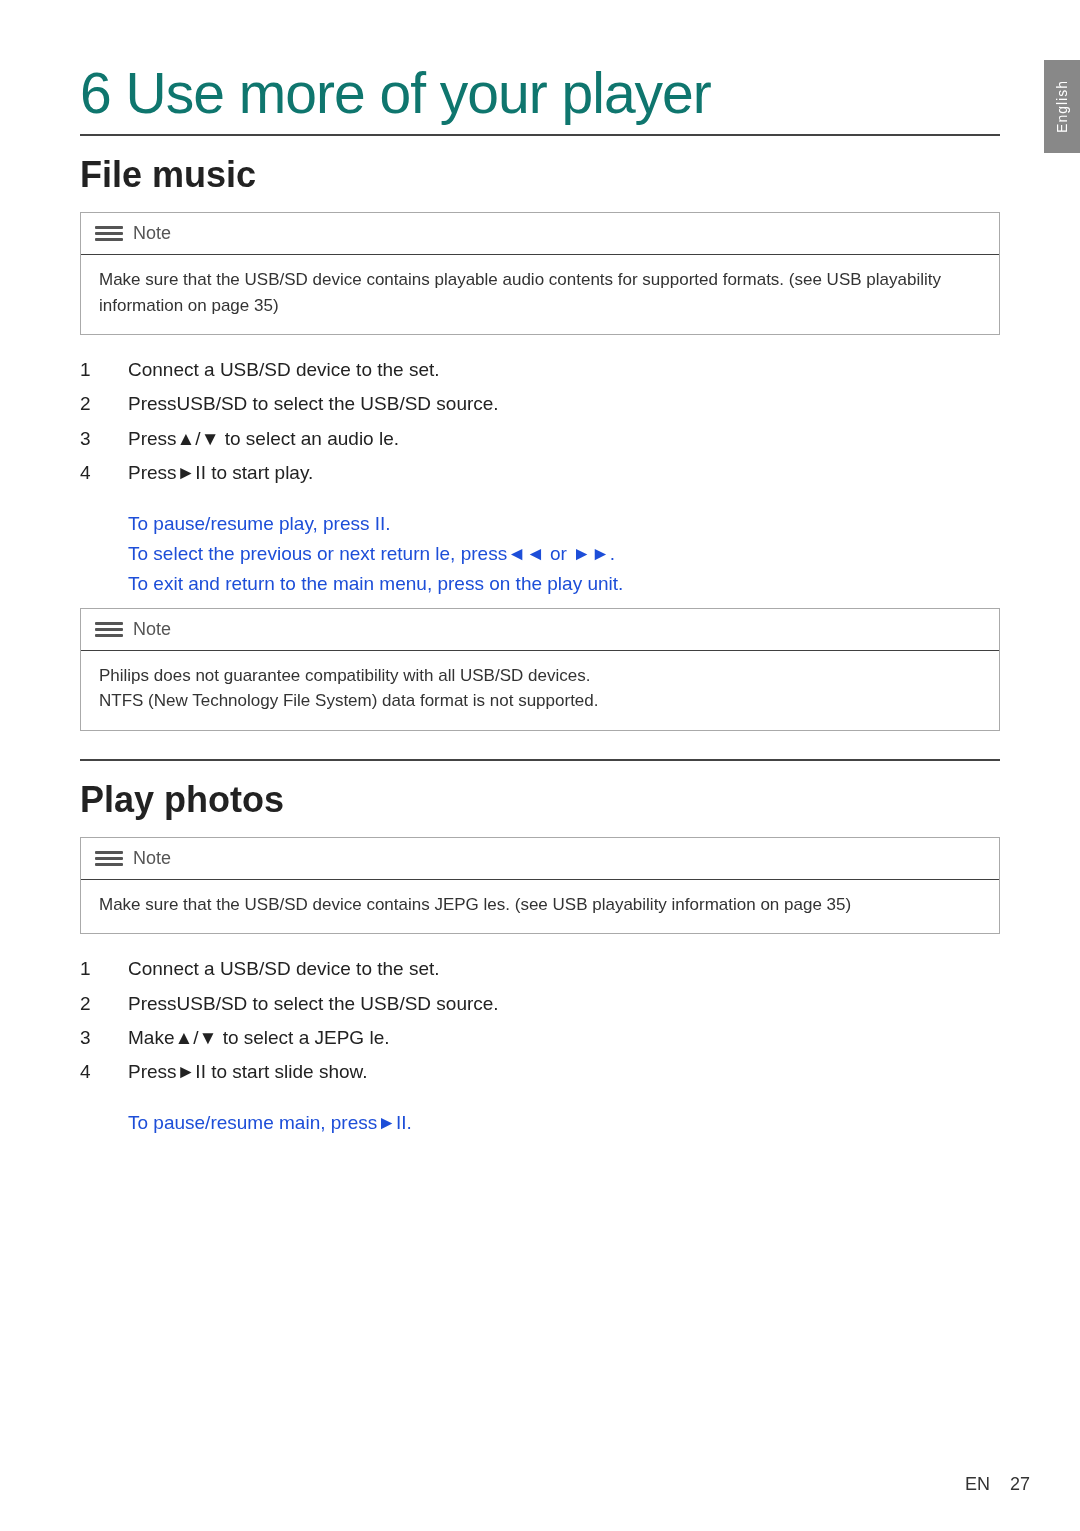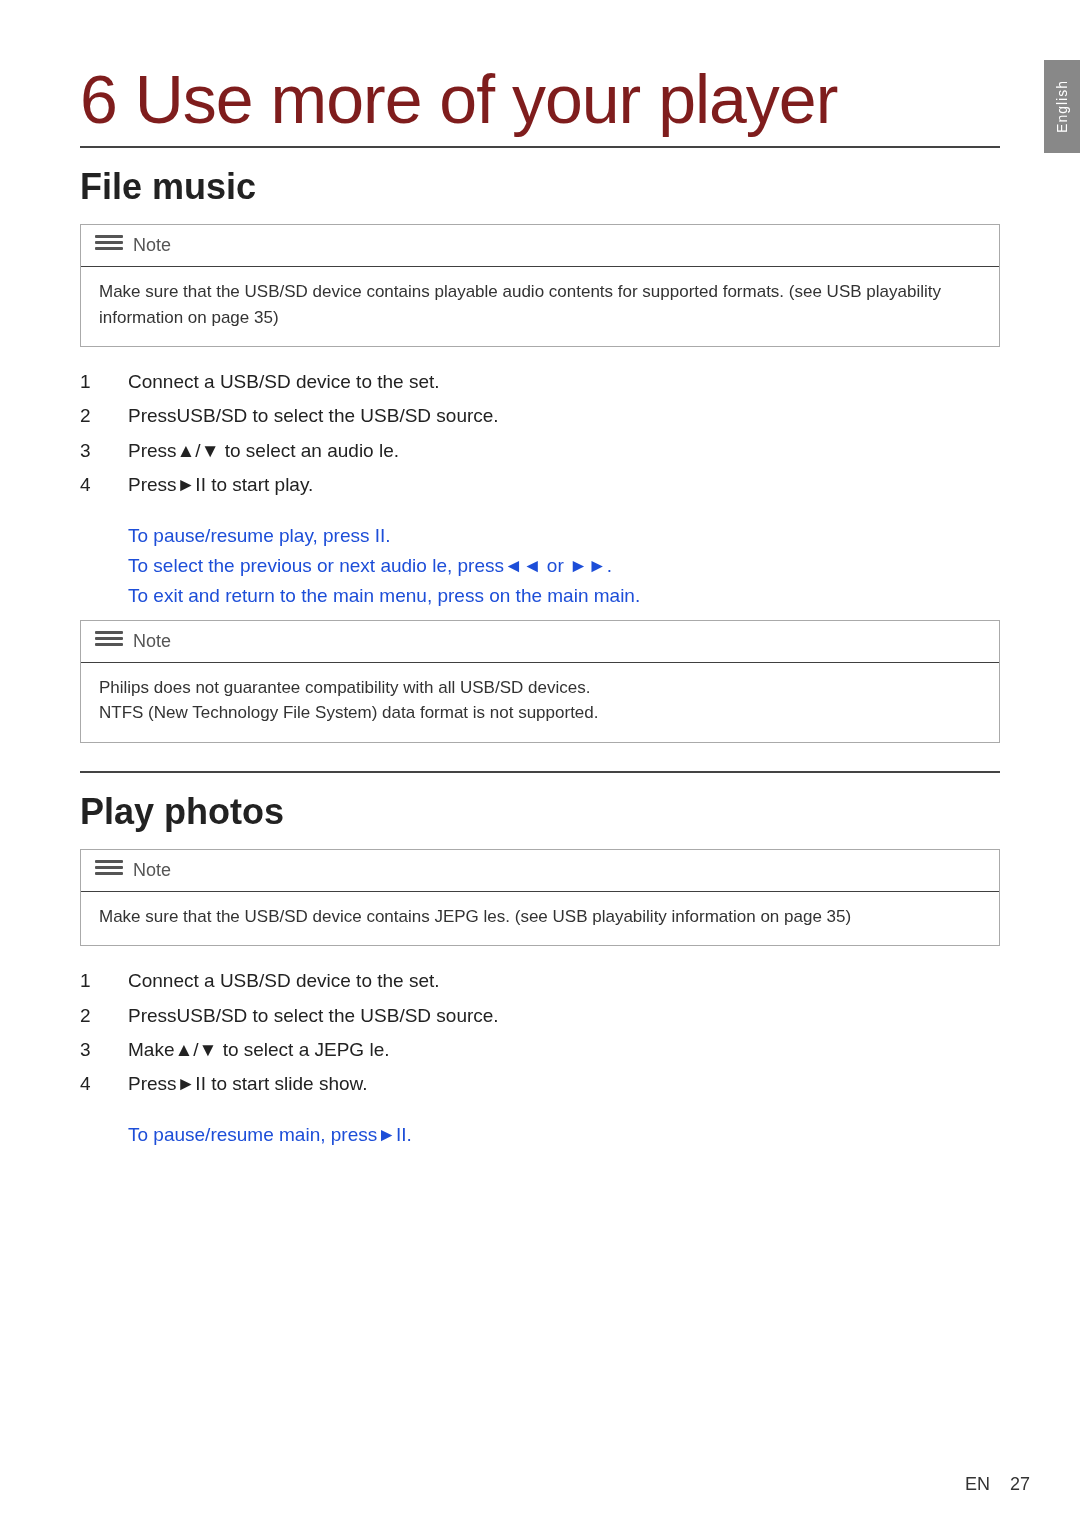--- a/index.html
+++ b/index.html
@@ -42,23 +42,23 @@
       color: #ffffff;
       font-size: 14px;
       writing-mode: vertical-rl;
       text-orientation: mixed;
       transform: rotate(180deg);
       letter-spacing: 1px;
     }
 
     
     .chapter-title {
-      font-size: 68px;
+      font-size: 57px;
       font-weight: normal;
-      color: #7f1d1d;
+      color: #0f766e;
       margin-bottom: 8px;
       margin-top: 20px;
       letter-spacing: -1px;
     }
 
     .section-divider {
       border: none;
       border-top: 2px solid #444444;
       margin: 0 0 18px 0;
     }
@@ -72,21 +72,21 @@
 
     
     .note-box {
       border: 1.5px solid #aaaaaa;
       margin-bottom: 20px;
       background: #ffffff;
     }
 
     .note-header {
       display: flex;
-      align-items: flex-start;
+      align-items: center;
       padding: 10px 14px;
       background: #ffffff;
       gap: 10px;
     }
 
     .note-icon {
       display: flex;
       flex-direction: column;
       gap: 3px;
       width: 28px;
@@ -218,22 +218,22 @@
       <span class="content">Press▲/▼ to select an audio le.</span>
     </li>
     <li>
       <span class="num">4</span>
       <span class="content">Press►II to start play.</span>
     </li>
   </ol>
 
   <ul class="sub-items">
     <li>To pause/resume play, press II.</li>
-    <li>To select the previous or next audio le, press◄◄ or ►►.</li>
-    <li>To exit and return to the main menu, press on the main main.</li>
+    <li>To select the previous or next return le, press◄◄ or ►►.</li>
+    <li>To exit and return to the main menu, press on the play unit.</li>
   </ul>
 
   <div class="note-box">
     <div class="note-header">
       <div class="note-icon">
         <span></span>
           <span></span>
           <span></span>
       </div>
       <span class="note-label">Note</span>

